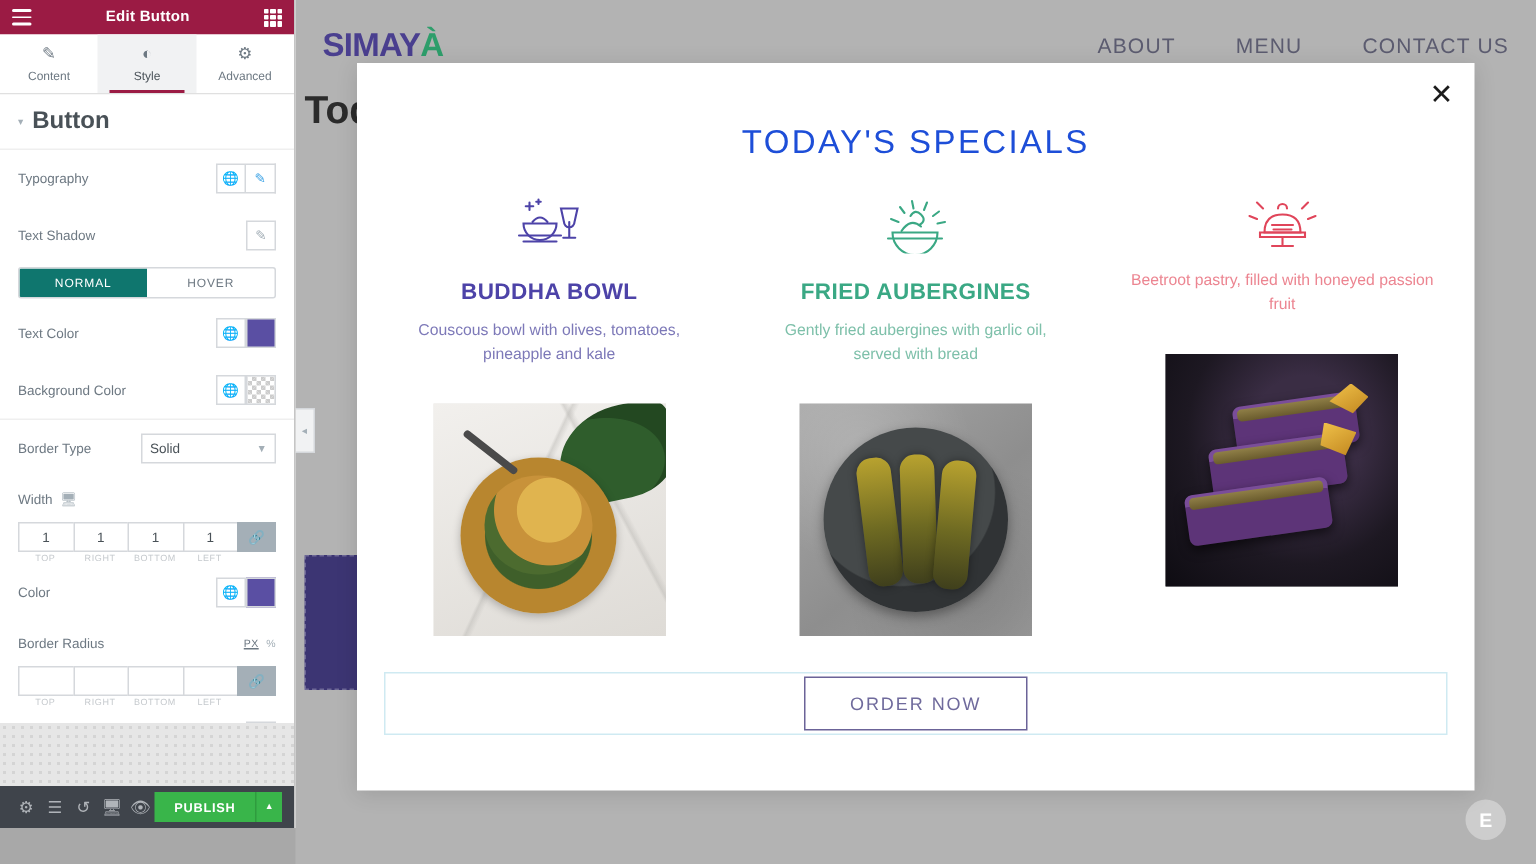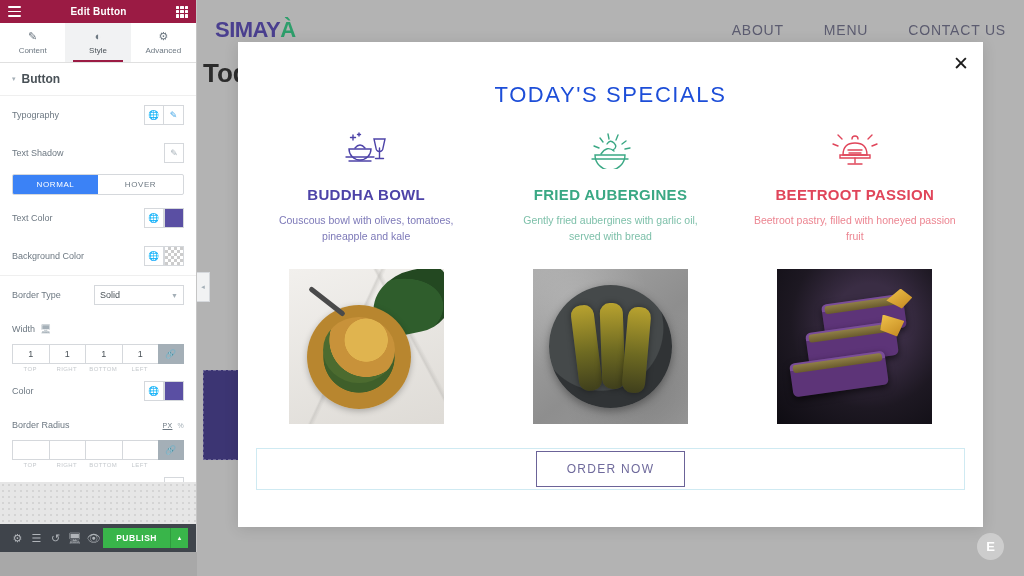--- a/index.html
+++ b/index.html
@@ -31,21 +31,21 @@
   #tabs { display: flex; height: 40px; border-bottom: 1px solid #e0e0e0; background: #fff; flex: 0 0 40px; }
   .tab { flex: 1; display: flex; flex-direction: column; align-items: center; justify-content: center;
          gap: 4px; font-size: 8px; color: #6d7882; cursor: default; position: relative; }
   .tab .ic { font-size: 11px; line-height: 11px; color: #6d7882; }
   .tab.active { background: #f1f2f3; color: #495157; }
   .tab.active::after { content:""; position:absolute; left:8px; right:8px; bottom:0; height:2.5px; background:#9b1b44; }
 
   #panel-scroll { flex: 1; overflow: hidden; position: relative; background: #fff; }
   .section-head { display: flex; align-items: center; gap: 6px; padding: 9px 12px; border-bottom: 1px solid #efefef; }
   .section-head .caret { color: #a4afb7; font-size: 7px; }
-  .section-head .lbl { font-size: 12px; font-weight: bold; color: #495157; }
+  .section-head .lbl { font-size: 16px; font-weight: bold; color: #495157; }
 
   .ctrl { display: flex; align-items: center; justify-content: space-between; padding: 9px 12px; min-height: 30px; }
   .ctrl .lbl { font-size: 9px; color: #6d7882; display: flex; align-items: center; gap: 5px; }
   .ctrl .lbl .mon { font-size: 9px; color: #a4afb7; }
   .ctrl-sep { border-top: 1px solid #efefef; }
 
   .btnbox { display: flex; }
   .sqbtn { width: 20px; height: 20px; border: 1px solid #d5d8dc; background: #fff;
            display: flex; align-items: center; justify-content: center; font-size: 9px; color: #a4afb7; }
   .sqbtn + .sqbtn { border-left: none; }
@@ -58,21 +58,21 @@
       linear-gradient(-45deg,#ccc 25%,transparent 25%),
       linear-gradient(45deg,transparent 75%,#ccc 75%),
       linear-gradient(-45deg,transparent 75%,#ccc 75%);
     background-size: 6px 6px;
     background-position: 0 0, 0 3px, 3px -3px, -3px 0;
     background-color: #fff;
   }
 
   .toggle-row { display: flex; margin: 2px 12px 4px; border: 1px solid #d5d8dc; border-radius: 2px; overflow: hidden; }
   .toggle-row div { flex: 1; text-align: center; font-size: 8px; letter-spacing: .6px; padding: 5px 0; color: #6d7882; }
-  .toggle-row div.on { background: #3b82f6; color: #fff; }
+  .toggle-row div.on { background: #0f766e; color: #fff; }
 
   .select { width: 90px; height: 20px; border: 1px solid #d5d8dc; background: #fff;
             font-size: 9px; color: #495157; display: flex; align-items: center;
             justify-content: space-between; padding: 0 5px; }
   .select .cv { font-size: 7px; color: #a4afb7; }
 
   .units { display: flex; gap: 5px; font-size: 7px; color: #a4afb7; letter-spacing: .3px; }
   .units .u.on { color: #6d7882; text-decoration: underline; }
 
   .dims { display: flex; margin: 0 12px; }
@@ -457,21 +457,20 @@
         <svg width="46" height="38" viewBox="0 0 46 38" fill="none" stroke="#e0455a" stroke-width="1.4" stroke-linecap="round">
           <path d="M11 24 q0 -12 12 -12 q12 0 12 12 z"></path>
           <path d="M8 24 h30 v3 h-30 z"></path>
           <path d="M23 27 v5"></path>
             <path d="M16 33 h14"></path>
           <path d="M20 8 a3 3 0 0 1 6 0"></path>
           <path d="M16 19 h14 M17 22 h12"></path>
           <path d="M10 8 l-4 -4 M36 8 l4 -4 M6 15 l-5 -2 M40 15 l5 -2"></path>
         </svg>
       </div>
-      <div class="card-title">BEETROOT PASSION</div>
       <div class="card-desc">Beetroot pastry, filled with honeyed passion fruit</div>
       <div class="card-photo photo3">
         <div class="p3-cake p3-c1"></div>
         <div class="p3-cake p3-c2"></div>
         <div class="p3-cake p3-c3"></div>
         <div class="p3-gold p3-g1"></div>
         <div class="p3-gold p3-g2"></div>
       </div>
     </div>
   </div>

